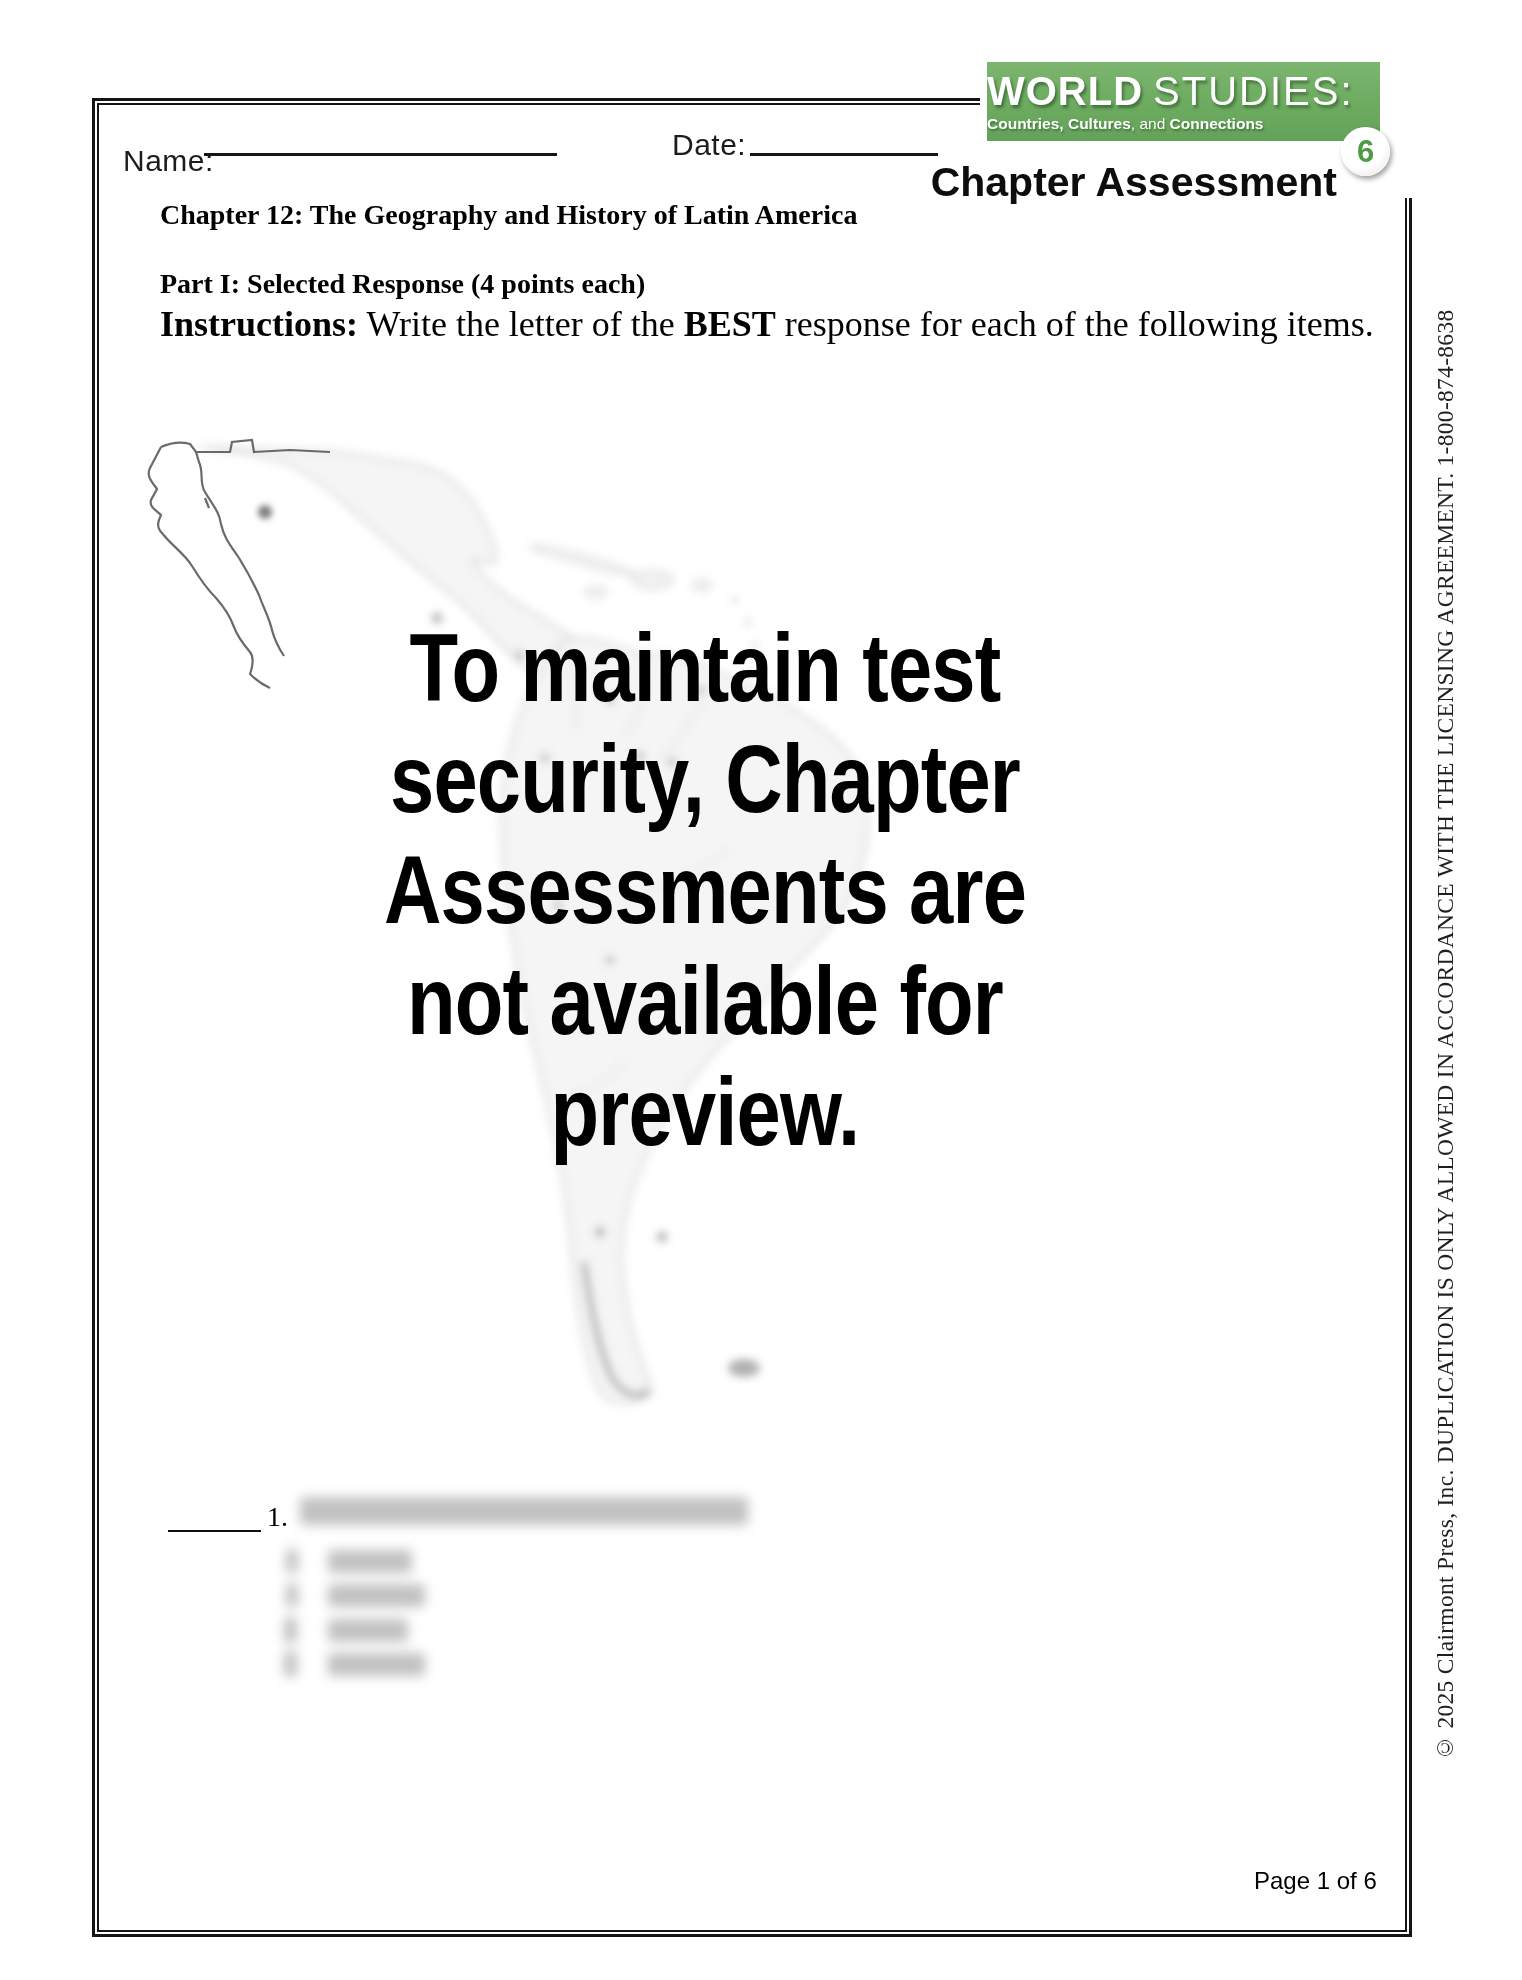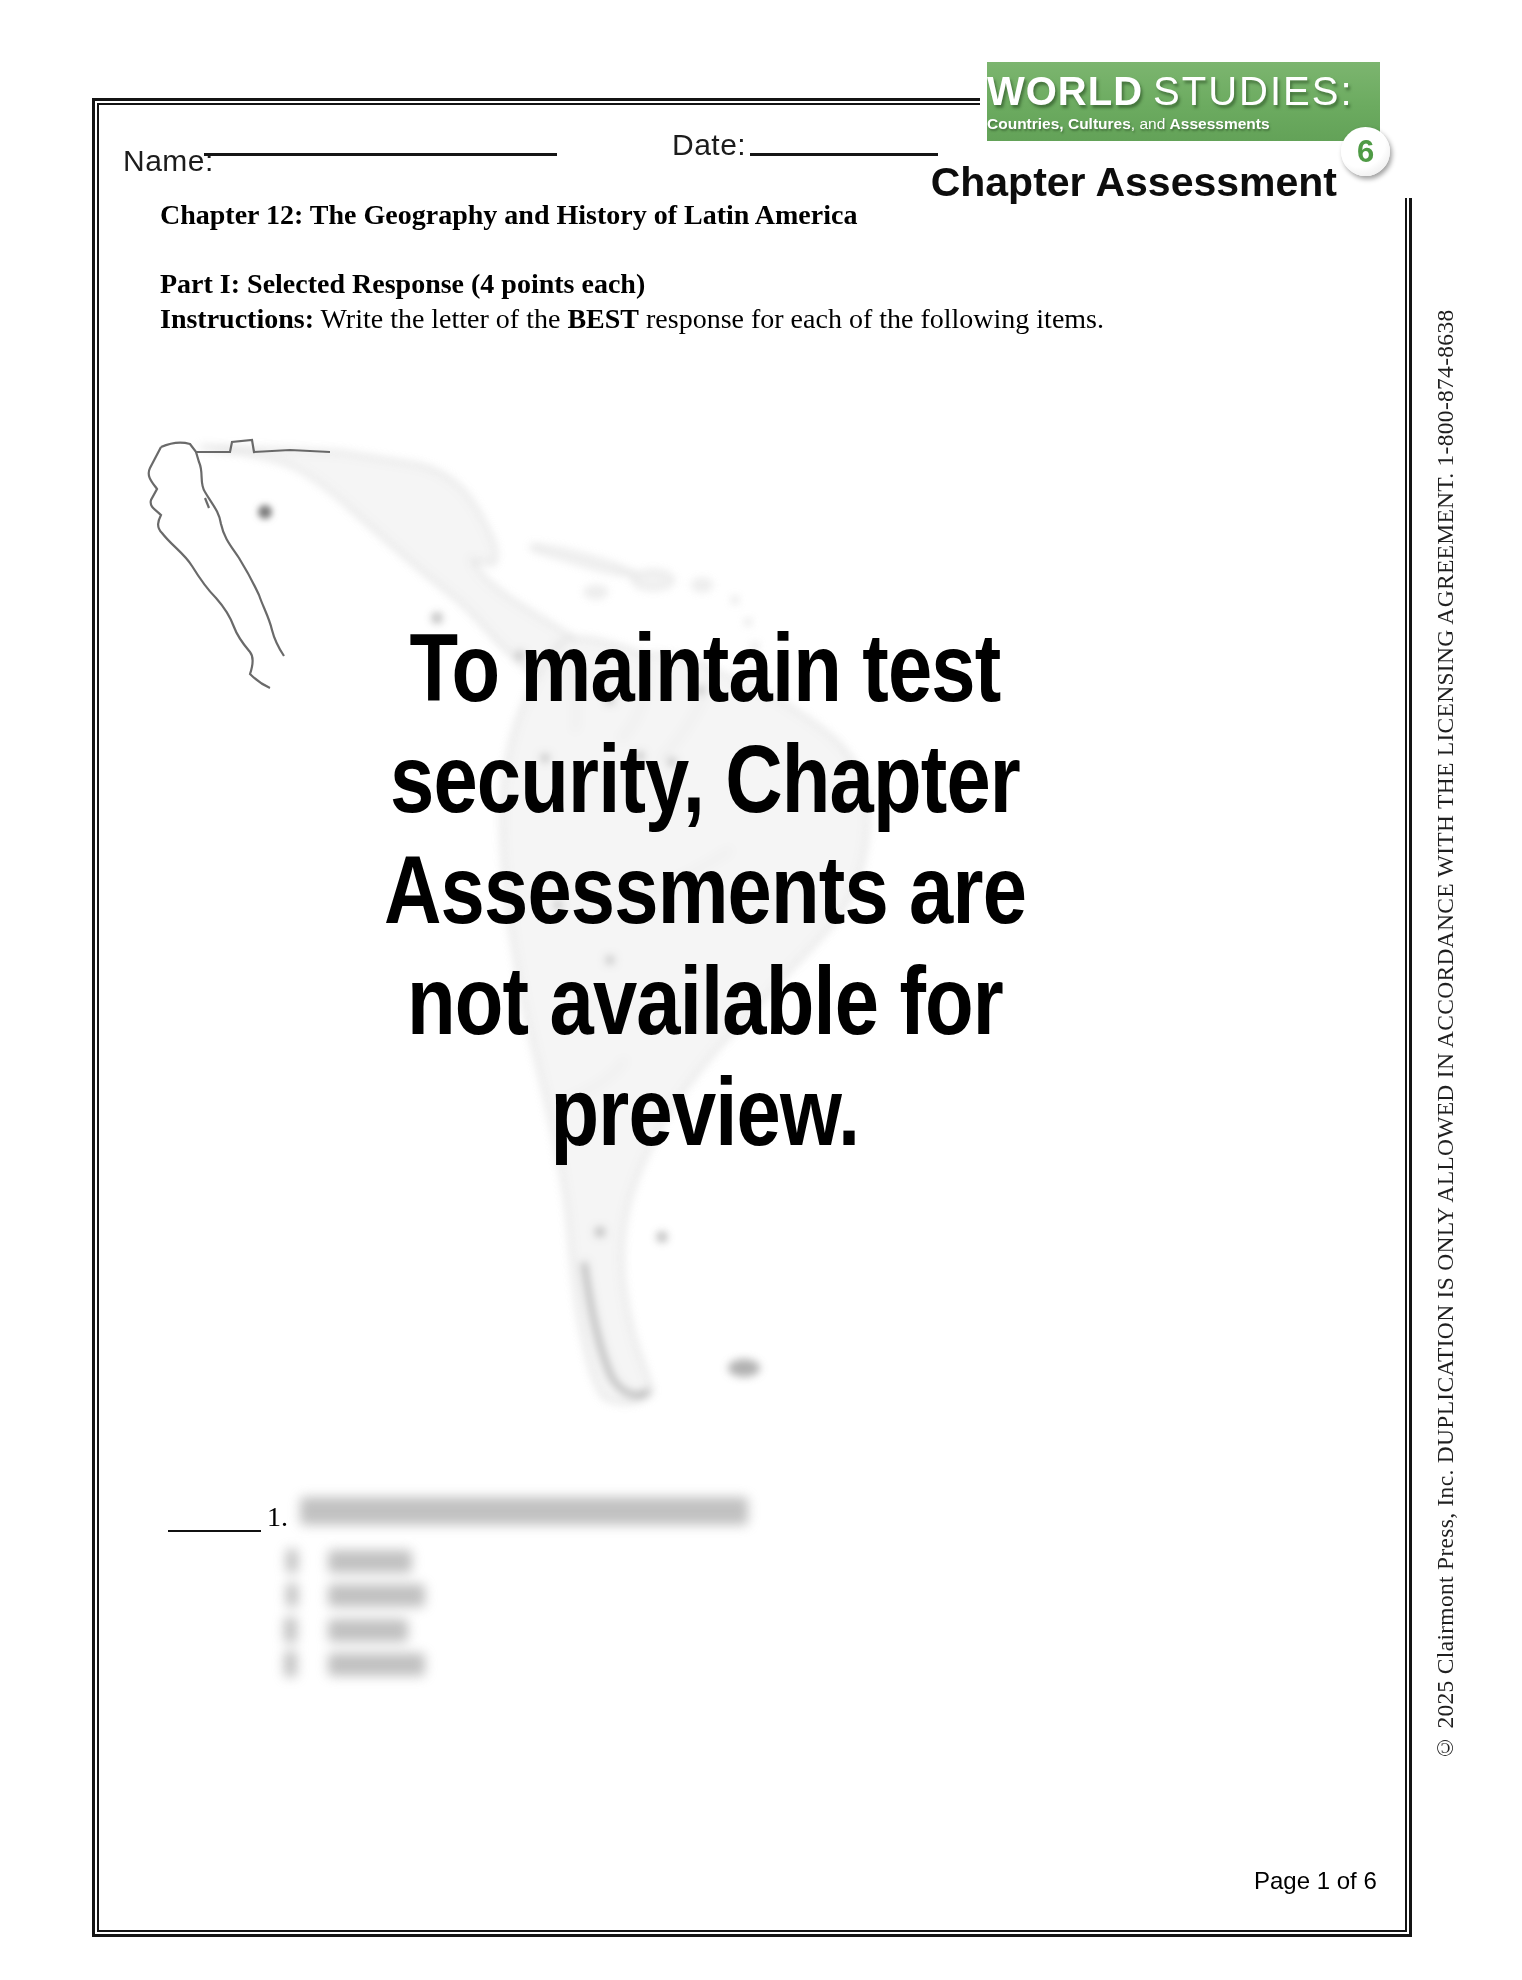--- a/index.html
+++ b/index.html
@@ -36,21 +36,21 @@
   .blank{position:absolute;border-bottom:3px solid #151515;}
   .name-label{left:123px;top:128px;margin-top:16px;}
   .name-blank{left:204px;top:125px;width:353px;height:28px;}
   .date-label{left:672px;top:128px;}
   .date-blank{left:750px;top:125px;width:188px;height:28px;}
 
   
   .doc-serif{font-family:"Liberation Serif",serif;color:#000;white-space:nowrap;}
   .chapter-title{position:absolute;left:160px;top:199px;font-size:28px;font-weight:bold;}
   .part-heading{position:absolute;left:160px;top:268px;font-size:28px;font-weight:bold;}
-  .instructions{position:absolute;left:160px;top:303px;font-size:28px;}
+  .instructions{position:absolute;left:160px;top:303px;font-size:36px;}
   .instructions .b{font-weight:bold;}
   .map-intro{position:absolute;left:160px;top:368px;font-size:28px;}
 
   
   .map-svg{position:absolute;left:0;top:0;pointer-events:none;}
 
   
   .notice{position:absolute;left:150px;top:612px;width:1110px;text-align:center;
           font-size:97px;font-weight:bold;line-height:111px;letter-spacing:-1px;color:#000;
           white-space:pre-line;transform:scaleX(.82);transform-origin:50% 0;}
@@ -157,21 +157,21 @@
 Assessments are
 not available for
 preview.</div>
 
   <div class="header-mask"></div>
   <div class="banner">
     <div class="brand-line">
       <span class="brand-world">WORLD</span><span class="brand-studies">STUDIES:</span>
     </div>
     <div class="brand-sub">
-      <span class="b">Countries, Cultures</span><span>, and </span><span class="b">Assessments</span>
+      <span class="b">Countries, Cultures</span><span>, and </span><span class="b">Connections</span>
     </div>
   </div>
   <div class="badge">
     <span>6</span>
   </div>
   <div class="doc-type">Chapter Assessment</div>
 
   <div class="field-label name-label">Name:</div>
   <div class="blank name-blank"></div>
   <div class="field-label date-label">Date:</div>

